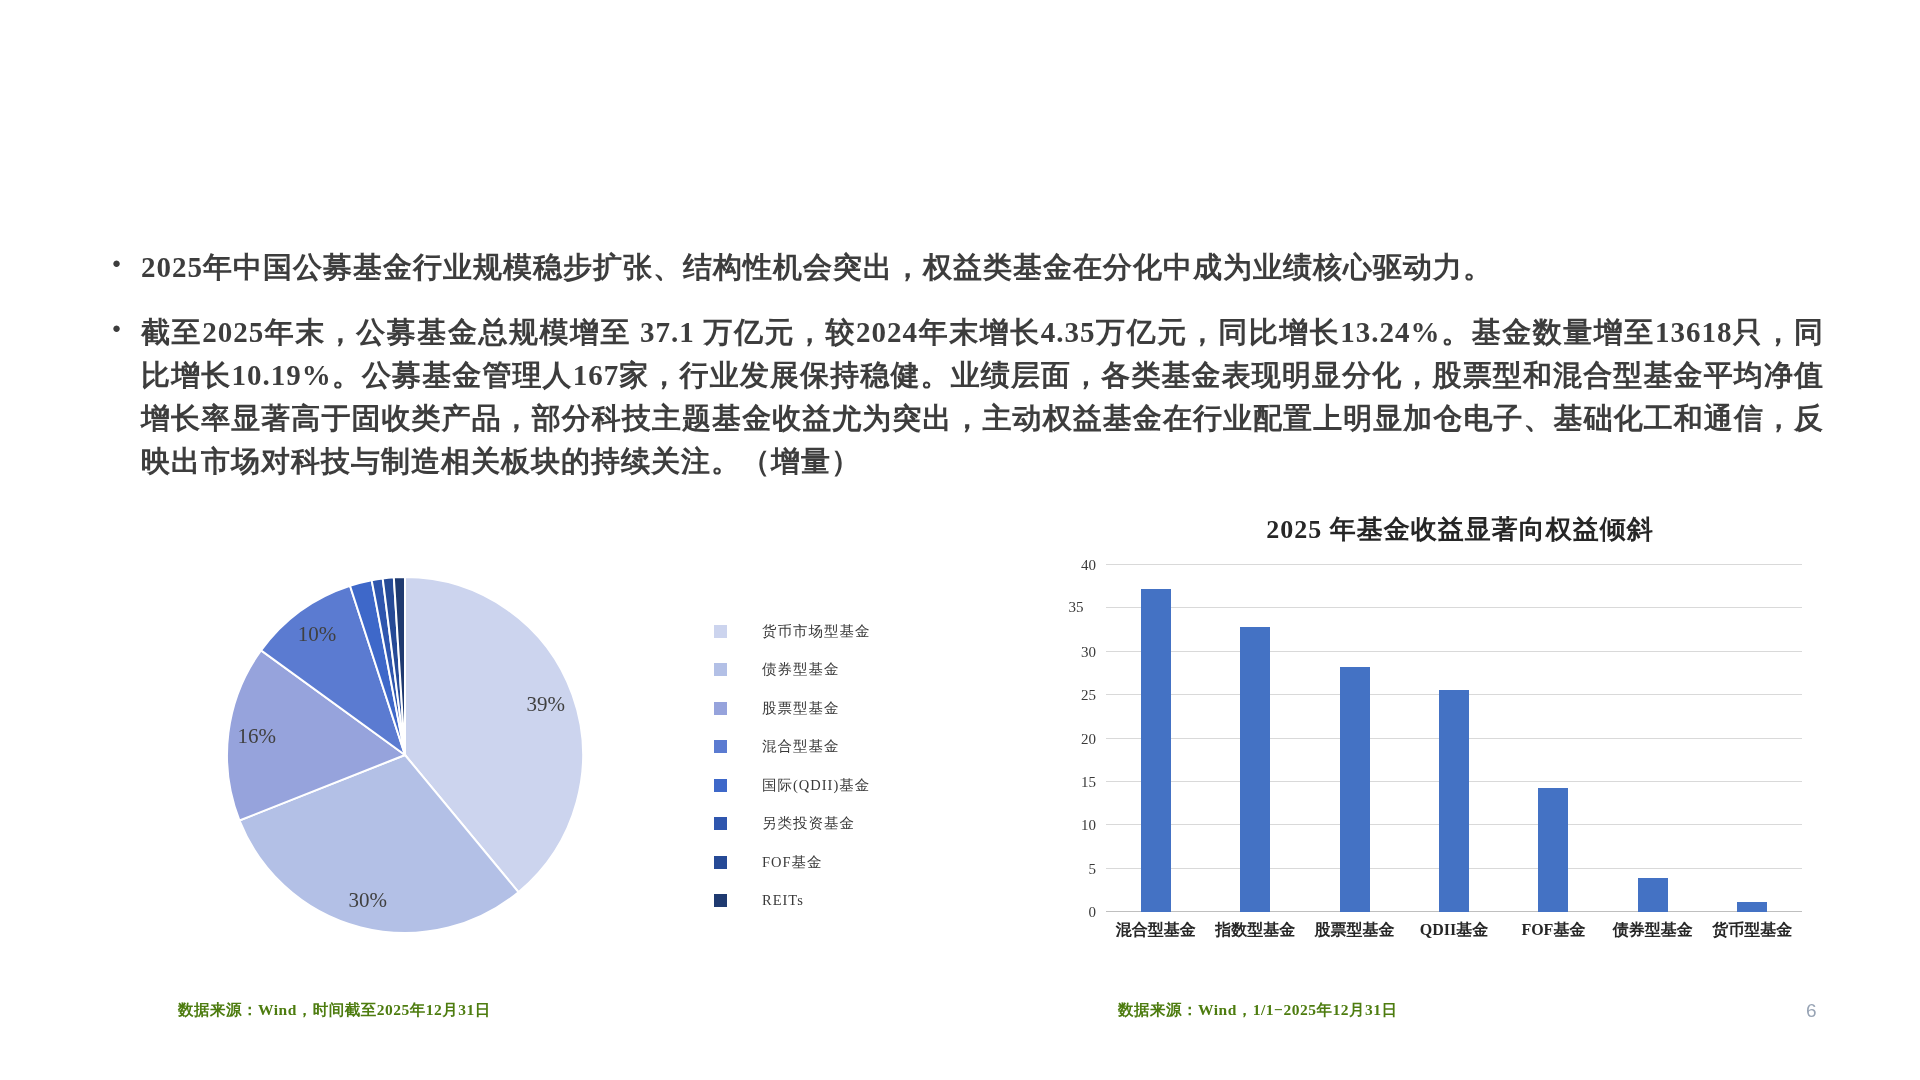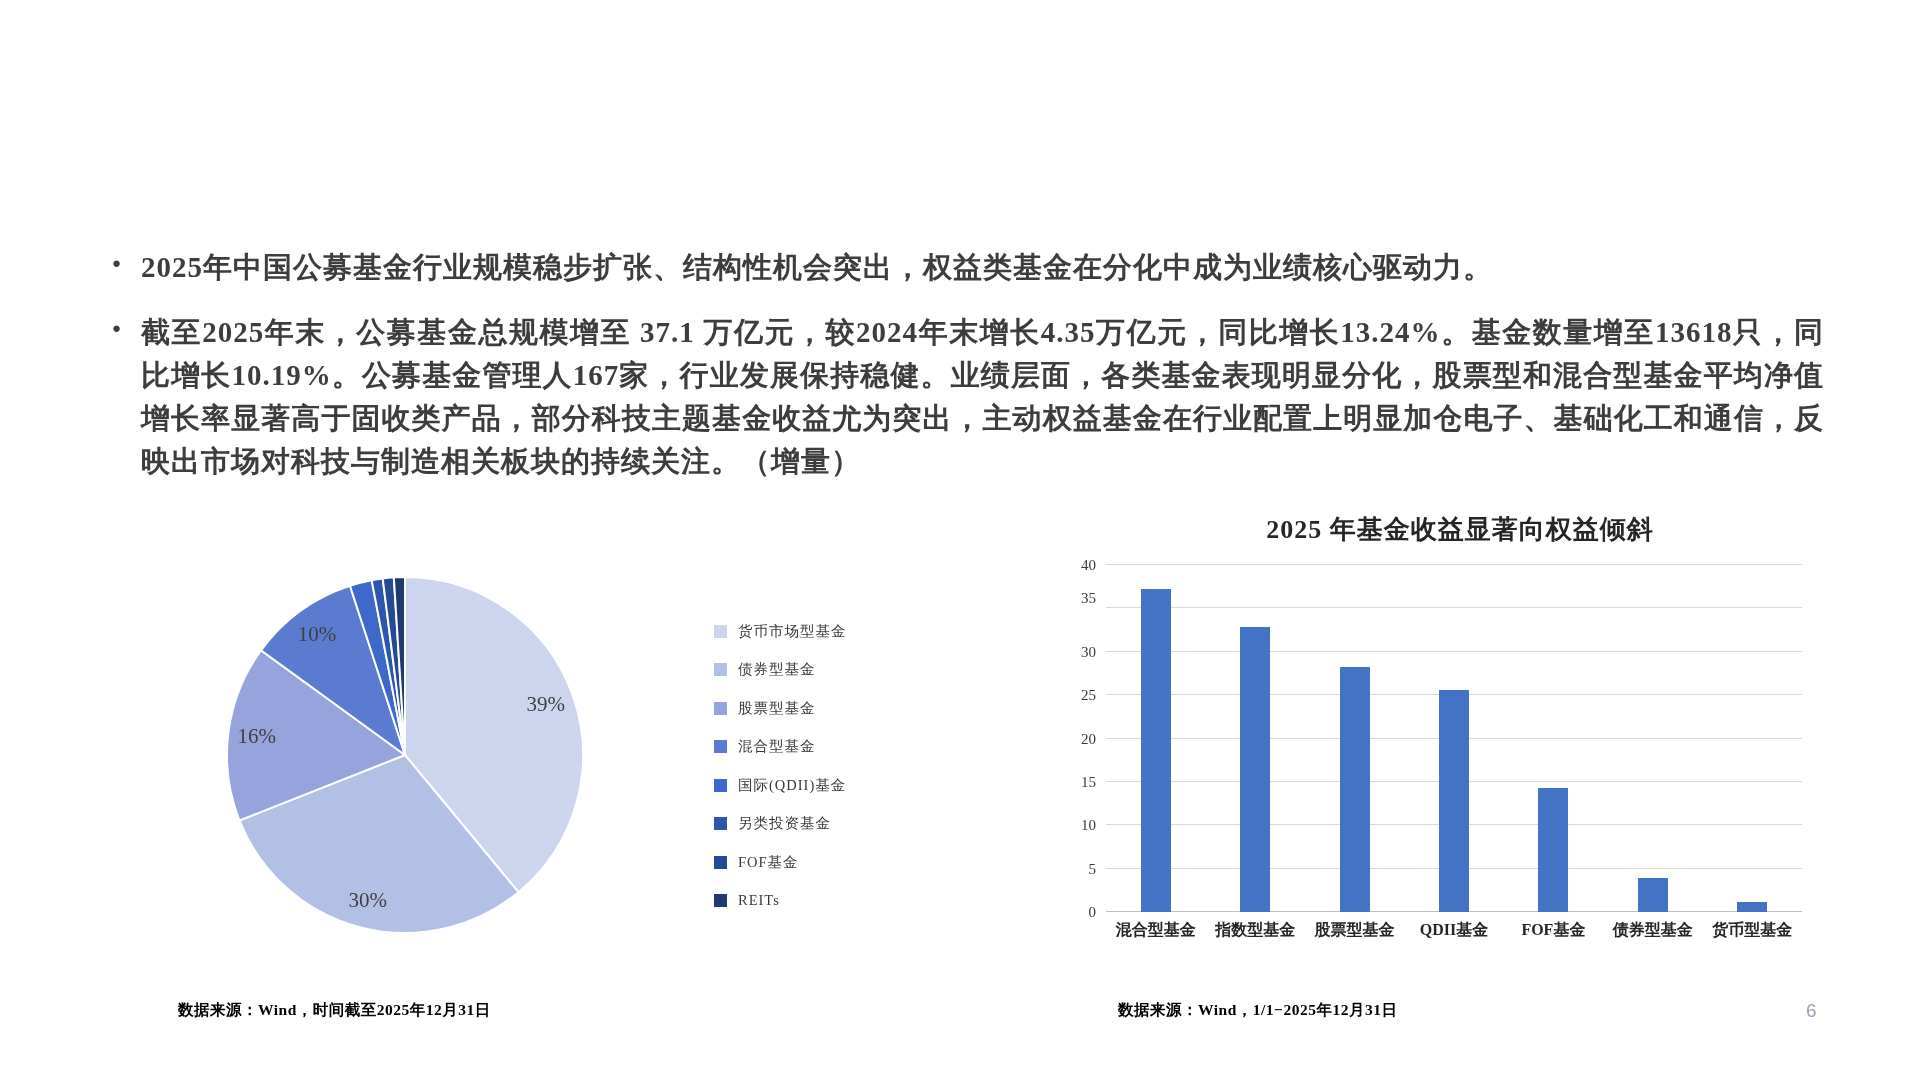--- a/index.html
+++ b/index.html
@@ -24,36 +24,36 @@
     position: absolute; top: 512px; font-size: 26px; font-weight: 600;
     color: #262626; text-align: center; letter-spacing: 1px;
   }
   .pie-title { left: 165px; width: 680px; }
   .bar-title { left: 1110px; width: 700px; }
 
   .pie-svg { position: absolute; left: 215px; top: 565px; }
   .pie-label { font-size: 21px; fill: #404040; font-family: "Liberation Serif", "DejaVu Serif", serif; }
 
   .legend { position: absolute; left: 714px; top: 612px; }
-  .legend-item { display: flex; align-items: center; height: 38.5px; }
+  .legend-item { display: flex; align-items: center; height: 38.5px; gap: 24px; }
   .legend-swatch { width: 13px; height: 13px; margin-right: 11px; flex: 0 0 auto; }
   .legend-label { font-size: 14.5px; color: #3a3a3a; letter-spacing: 1px; }
 
   .bar-plot { position: absolute; left: 1106px; top: 565px; width: 696px; height: 347px; }
   .gridline { position: absolute; left: 0; width: 100%; height: 1px; background: #d9d9d9; }
   .axis-line { position: absolute; left: 0; bottom: 0; width: 100%; height: 1px; background: #bfbfbf; }
   .ytick { position: absolute; right: 706px; font-size: 15px; color: #3a3a3a; text-align: right; width: 40px; }
   .bar-cols { position: absolute; left: 0; bottom: 0; width: 100%; height: 100%;
     display: flex; align-items: flex-end; }
   .bar-col { flex: 1 1 0; display: flex; justify-content: center; }
   .bar-rect { width: 30px; }
   .xlabels { position: absolute; left: 1106px; top: 920px; width: 696px; display: flex; }
   .xlabel { flex: 1 1 0; text-align: center; font-size: 16px; font-weight: 600; color: #262626; }
 
-  .source-note { position: absolute; top: 1000px; font-size: 15.5px; font-weight: 700; color: #000000; letter-spacing: 0.5px; }
+  .source-note { position: absolute; top: 1000px; font-size: 15.5px; font-weight: 700; color: #4d7c0f; letter-spacing: 0.5px; }
   .source-left { left: 178px; }
   .source-right { left: 1118px; }
 
   .page-number {
     position: absolute; left: 1806px; top: 1000px; font-size: 19px; color: #98a4b5;
     font-family: "Liberation Sans", "DejaVu Sans", sans-serif;
   }
 </style>
 </head>
 <body>
@@ -131,21 +131,21 @@
       <div class="ytick" style="bottom: 77.75px;">10</div>
       <div class="gridline" style="bottom: 130.125px; background: rgb(217, 217, 217);"></div>
       <div class="ytick" style="bottom: 121.125px;">15</div>
       <div class="gridline" style="bottom: 173.5px; background: rgb(217, 217, 217);"></div>
       <div class="ytick" style="bottom: 164.5px;">20</div>
       <div class="gridline" style="bottom: 216.875px; background: rgb(217, 217, 217);"></div>
       <div class="ytick" style="bottom: 207.875px;">25</div>
       <div class="gridline" style="bottom: 260.25px; background: rgb(217, 217, 217);"></div>
       <div class="ytick" style="bottom: 251.25px;">30</div>
       <div class="gridline" style="bottom: 303.625px; background: rgb(217, 217, 217);"></div>
-      <div class="ytick" style="bottom: 305px;">35</div>
+      <div class="ytick" style="bottom: 296px; text-align: center;">35</div>
       <div class="gridline" style="bottom: 347px; background: rgb(217, 217, 217);"></div>
       <div class="ytick" style="bottom: 338px;">40</div>
       <div class="bar-cols">
         <div class="bar-col">
           <div class="bar-rect" style="height: 322.71px; background: rgb(68, 114, 196);"></div>
         </div>
         <div class="bar-col">
           <div class="bar-rect" style="height: 284.54px; background: rgb(68, 114, 196);"></div>
         </div>
         <div class="bar-col">

